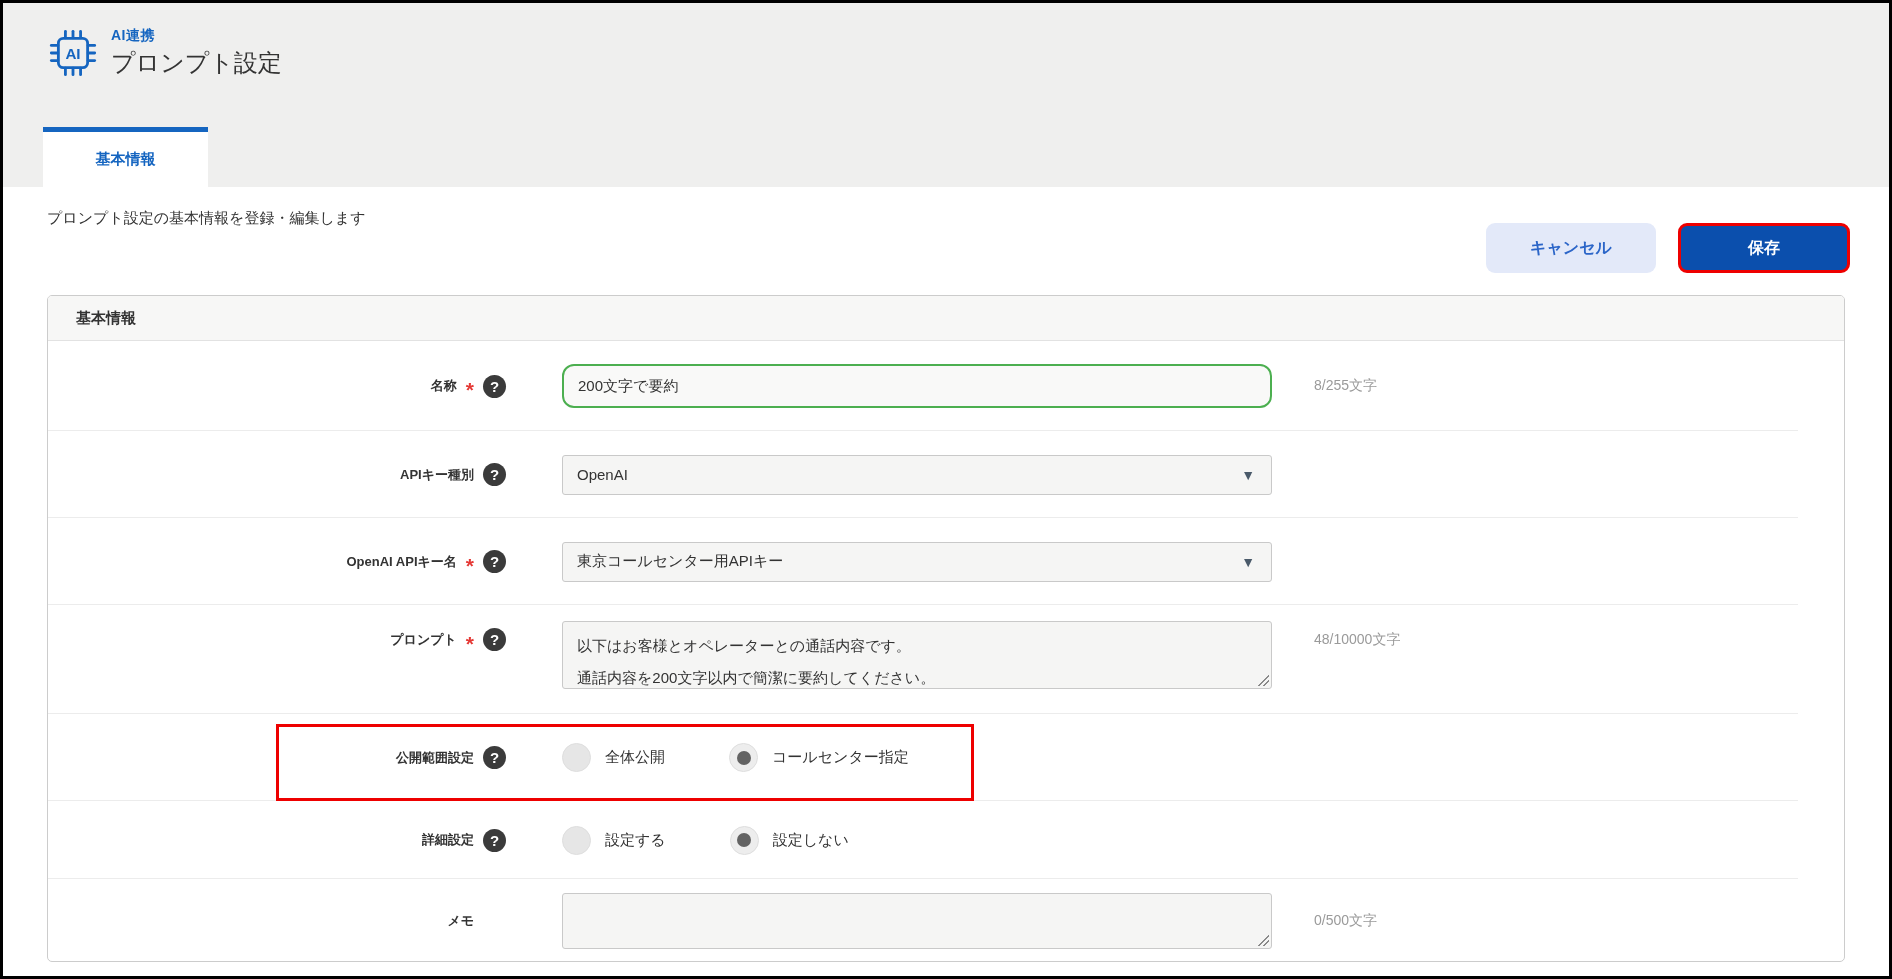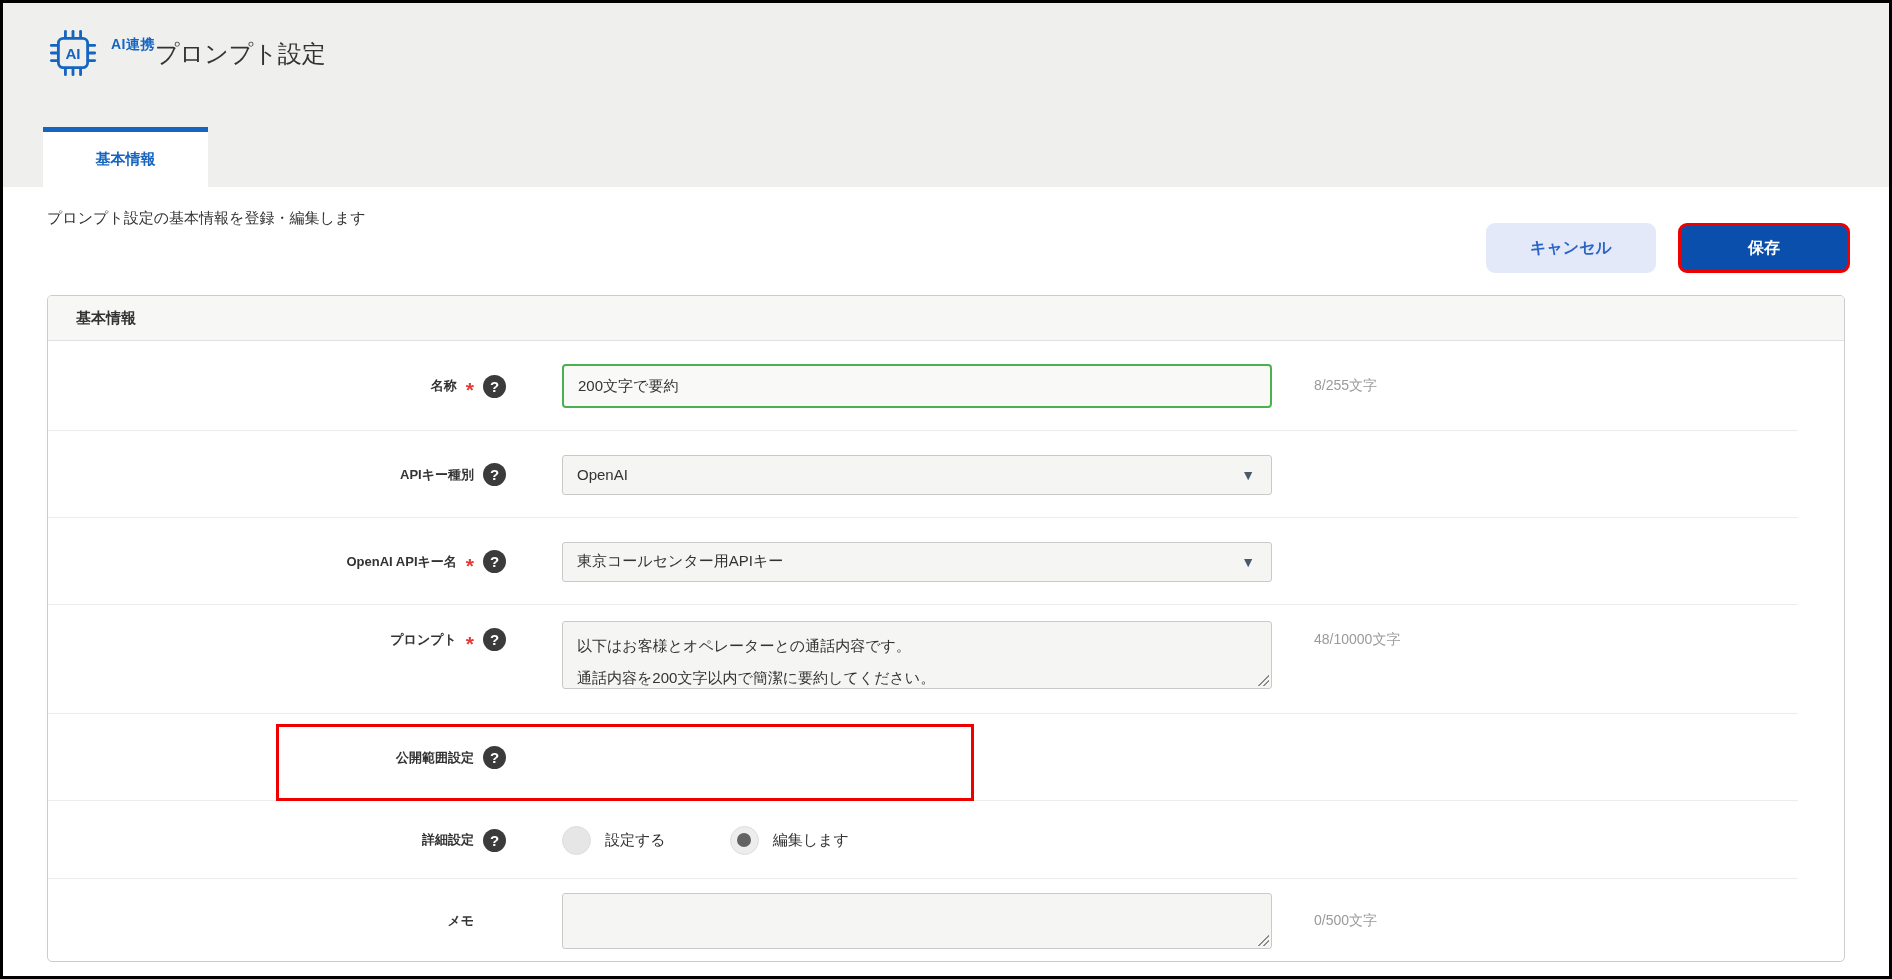--- a/index.html
+++ b/index.html
@@ -18,21 +18,21 @@
   .header-band {
     position: relative;
     height: 184px;
     background: #efefee;
   }
   .title-block {
     position: absolute; top: 24px; left: 44px;
     display: flex; align-items: center; gap: 12px;
   }
   .app-icon { width: 52px; height: 52px; flex: 0 0 auto; }
-  .title-texts { display: flex; flex-direction: row; }
+  .title-texts { display: flex; flex-direction: column; }
   .category-label { color: #1565c0; font-size: 14px; font-weight: bold; letter-spacing: .5px; }
   .page-title { color: #333; font-size: 24px; font-weight: normal; margin-top: 2px; }
 
   .tab-row { position: absolute; left: 40px; bottom: 0; display: flex; }
   .tab {
     width: 165px; height: 60px;
     background: #ffffff;
     border-top: 5px solid #1565c0;
     display: flex; align-items: center; justify-content: center;
     color: #1565c0; font-size: 15px; font-weight: bold;
@@ -91,21 +91,21 @@
     display: flex; align-items: center; justify-content: center;
     cursor: pointer; flex: 0 0 auto;
   }
   .help-spacer { width: 23px; height: 23px; visibility: hidden; flex: 0 0 auto; }
 
   .control-col { margin-left: 56px; width: 710px; flex: 0 0 auto; }
   .counter { margin-left: 42px; color: #9a9a9a; font-size: 14px; white-space: nowrap; }
 
   .text-input {
     width: 710px; height: 44px;
-    border: 2px solid #4caf50; border-radius: 4px;
+    border: 2px solid #4caf50; border-radius: 12px;
     background: #f9f9f8;
     font-family: inherit; font-size: 15px; color: #333;
     padding: 0 14px; outline: none;
   }
 
   .select-box {
     width: 710px; height: 40px;
     border: 1px solid #c9c9c9; border-radius: 3px;
     background: #f5f5f4;
     display: flex; align-items: center; justify-content: space-between;
@@ -270,40 +270,56 @@
       </div>
       <span class="counter">48/10000文字</span>
     </div>
 
     <div class="row row-visibility">
       <div class="annotation-box"></div>
       <div class="label-col">
         <span class="field-label">公開範囲設定</span>
         <span class="help-icon">?</span>
       </div>
+      <div class="control-col">
+        <div class="radio-group">
+          <div class="radio-item">
+            <span class="radio-circle">
+                <span class="radio-dot"></span>
+              </span>
+            <span class="radio-label">全体公開</span>
+          </div>
+          <div class="radio-item selected">
+            <span class="radio-circle">
+                <span class="radio-dot"></span>
+              </span>
+            <span class="radio-label">コールセンター指定</span>
+          </div>
+        </div>
+      </div>
     </div>
 
     <div class="row row-advanced">
       <div class="label-col">
         <span class="field-label">詳細設定</span>
         <span class="help-icon">?</span>
       </div>
       <div class="control-col">
         <div class="radio-group">
           <div class="radio-item">
             <span class="radio-circle">
                 <span class="radio-dot"></span>
               </span>
             <span class="radio-label">設定する</span>
           </div>
           <div class="radio-item selected">
             <span class="radio-circle">
                 <span class="radio-dot"></span>
               </span>
-            <span class="radio-label">編集します</span>
+            <span class="radio-label">設定しない</span>
           </div>
         </div>
       </div>
     </div>
 
     <div class="row row-memo">
       <div class="label-col">
         <span class="field-label">メモ</span>
         <span class="help-spacer"></span>
       </div>

